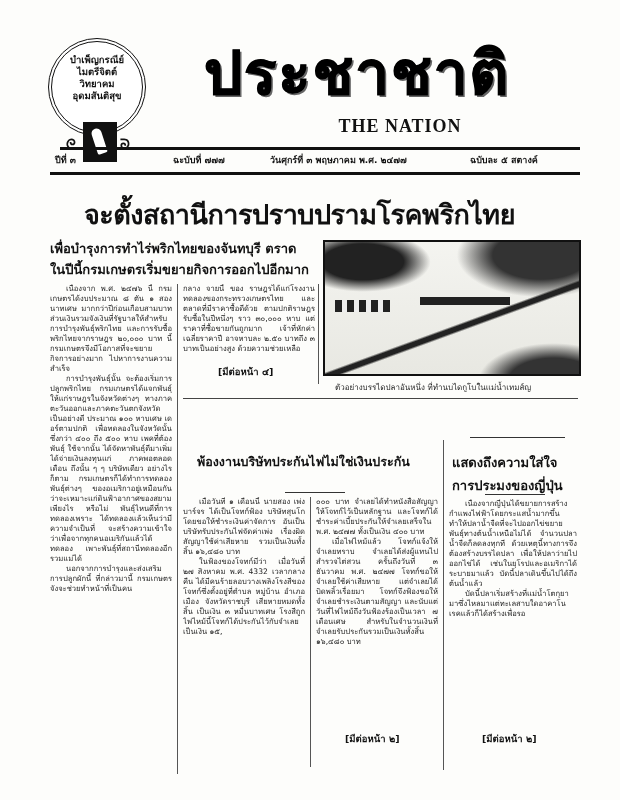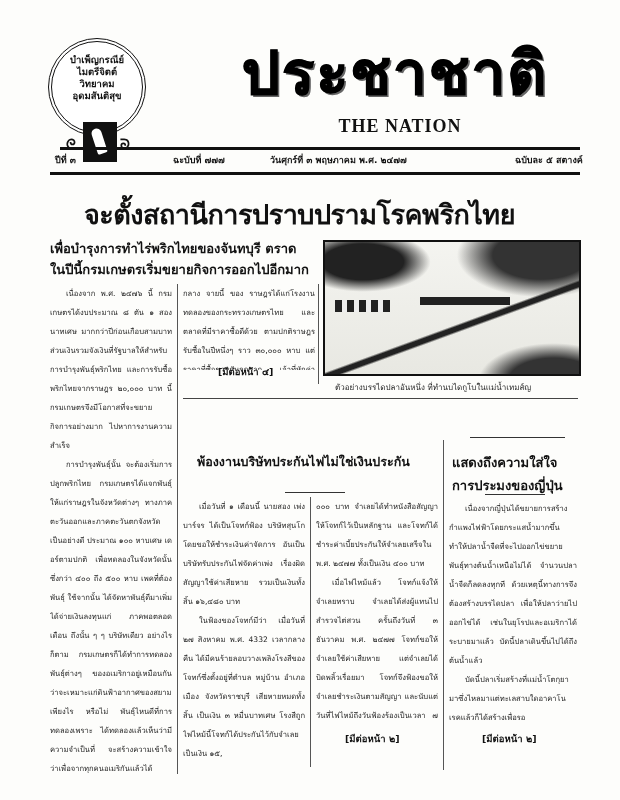--- a/index.html
+++ b/index.html
@@ -9,33 +9,33 @@
   
   .emblem { position:absolute; left:48px; top:38px; width:100px; height:118px; }
   .emblem-ring { position:absolute; left:0; top:0; width:98px; height:98px; border-radius:50%; border:4px double #111; box-sizing:border-box; background:#fff; }
   .emblem-text { position:absolute; left:12px; top:16px; width:74px; text-align:center; font-size:9.5px; line-height:12px; font-weight:bold; }
   .emblem-text div { white-space:nowrap; }
   .emblem-pic { position:absolute; left:35px; top:84px; width:30px; height:36px; background:#111; border:2px solid #111; }
   .emblem-pic::after { content:""; position:absolute; left:9px; top:4px; width:10px; height:26px; background:#fff; border-radius:6px 6px 2px 2px; transform:rotate(-18deg); }
   .emblem-curl-l, .emblem-curl-r { position:absolute; top:98px; font-size:14px; font-weight:bold; }
   .emblem-curl-l { left:18px; } .emblem-curl-r { left:72px; }
 
-  .title-thai { position:absolute; left:210px; top:38px; width:370px; text-align:center; font-family:"DejaVu Serif", serif; font-size:60px; font-weight:bold; letter-spacing:2px; line-height:70px; color:#000; -webkit-text-stroke:1px #000; text-shadow:2px 2px 0 #666; }
+  .title-thai { position:absolute; left:204px; top:38px; width:370px; text-align:left; font-family:"DejaVu Serif", serif; font-size:60px; font-weight:bold; letter-spacing:2px; line-height:70px; color:#000; -webkit-text-stroke:1px #000; text-shadow:2px 2px 0 #666; }
   .title-en { position:absolute; left:260px; top:116px; width:280px; text-align:center; font-family:"Liberation Serif", serif; font-size:18px; font-weight:bold; letter-spacing:1px; }
   .rule-top { position:absolute; left:60px; top:147px; width:520px; height:3px; background:#111; }
   .issue-row { position:absolute; left:55px; top:153px; width:530px; height:16px; font-size:9px; font-weight:bold; }
   .issue-row span { position:absolute; top:0; white-space:nowrap;text-align:center; }
   .rule-bottom { position:absolute; left:50px; top:172px; width:530px; height:3px; background:#111; }
 
   
   .headline { position:absolute; left:48px; top:193px; width:530px; font-family:"DejaVu Serif", serif; font-size:27px; font-weight:bold; white-space:nowrap; letter-spacing:-0.5px;margin-left:36px; }
   .subhead { position:absolute; left:50px; font-size:13px; font-weight:bold; white-space:nowrap; }
 
   
-  .col { position:absolute; font-size:7.6px; line-height:19px; color:#222; text-align:justify; overflow:hidden; }
+  .col { position:absolute; font-size:7.6px; line-height:10px; color:#222; text-align:justify; overflow:hidden; }
   .col p { margin:0; text-indent:16px; }
   .col-rule { position:absolute; width:1px; background:#555; }
   .cont { position:absolute; font-size:9.5px; font-weight:bold; white-space:nowrap; }
 
   
   .photo { position:absolute; left:323px; top:240px; width:254px; height:132px; border:2px solid #111; overflow:hidden;
     background:
       linear-gradient(160deg, transparent 58%, #222 59%, #222 61%, transparent 62%),
       radial-gradient(ellipse 120px 60px at 85% 10%, #333 40%, transparent 70%),
       radial-gradient(ellipse 90px 40px at 15% 15%, #222 45%, transparent 75%),
@@ -69,21 +69,21 @@
   </div>
 
   <div class="title-thai">ประชาชาติ</div>
   <div class="title-en">THE NATION</div>
   <div class="rule-top"></div>
 
   <div class="issue-row">
     <span style="left:0;">ปีที่ ๓</span>
     <span style="left:118px;">ฉะบับที่ ๗๗๗</span>
     <span style="left:215px;">วันศุกร์ที่ ๓ พฤษภาคม พ.ศ. ๒๔๗๗</span>
-    <span style="left:415px;margin-left:45px;">ฉบับละ ๕ สตางค์</span>
+    <span style="left:415px;">ฉบับละ ๕ สตางค์</span>
   </div>
   <div class="rule-bottom"></div>
 
   <div class="headline">จะตั้งสถานีการปราบปรามโรคพริกไทย</div>
   <div class="subhead" style="top:238px;">เพื่อบำรุงการทำไร่พริกไทยของจันทบุรี ตราด</div>
   <div class="subhead" style="top:259px;">ในปีนี้กรมเกษตรเริ่มขยายกิจการออกไปอีกมาก</div>
 
   <div class="col" style="left:50px; top:284px; width:122px; height:490px;">
     <p>เนื่องจาก พ.ศ. ๒๔๗๖ นี้ กรมเกษตรได้งบประมาณ ๘ ตัน ๑ สองนาทเศษ มากกว่าปีก่อนเกือบสามบาท ส่วนเงินรวมจังเงินที่รัฐบาลให้สำหรับการบำรุงพันธุ์พริกไทย และการรับซื้อพริกไทยจากราษฎร ๒๐,๐๐๐ บาท นี้ กรมเกษตรจึงมีโอกาสที่จะขยายกิจการอย่างมาก ไปหาการงานความสำเร็จ</p>
     <p>การบำรุงพันธุ์นั้น จะต้องเริ่มการปลูกพริกไทย กรมเกษตรได้แจกพันธุ์ให้แก่ราษฎรในจังหวัดต่างๆ ทางภาคตะวันออกและภาคตะวันตกจังหวัดเป็นอย่างดี ประมาณ ๑๐๐ หาบเศษ เดอร์ตามปกติ เพื่อทดลองในจังหวัดนั้น ซึ่งกว่า ๔๐๐ ถึง ๕๐๐ หาบ เพคที่ต้องพันธุ์ ใช้จากนั้น ได้จัดหาพันธุ์ดีมาเพิ่ม ได้จ่ายเงินลงทุนแก่ ภาคพอตลอดเดือน ถึงนั้น ๆ ๆ บริษัทเดียว อย่างไรก็ตาม กรมเกษตรก็ได้ทำการทดลองพันธุ์ต่างๆ ของอเมริกาอยู่เหมือนกันว่าจะเหมาะแก่ดินฟ้าอากาศของสยาม เพียงไร หรือไม่ พันธุ์ไหนดีที่การทดลองเพราะ ได้ทดลองแล้วเห็นว่ามีความจำเป็นที่ จะสร้างความเข้าใจ ว่าเพื่อจากทุกคนอเมริกันแล้วได้ ทดลอง เพาะพันธุ์ที่สถานีทดลองอีกรวมแม่ได้</p>

